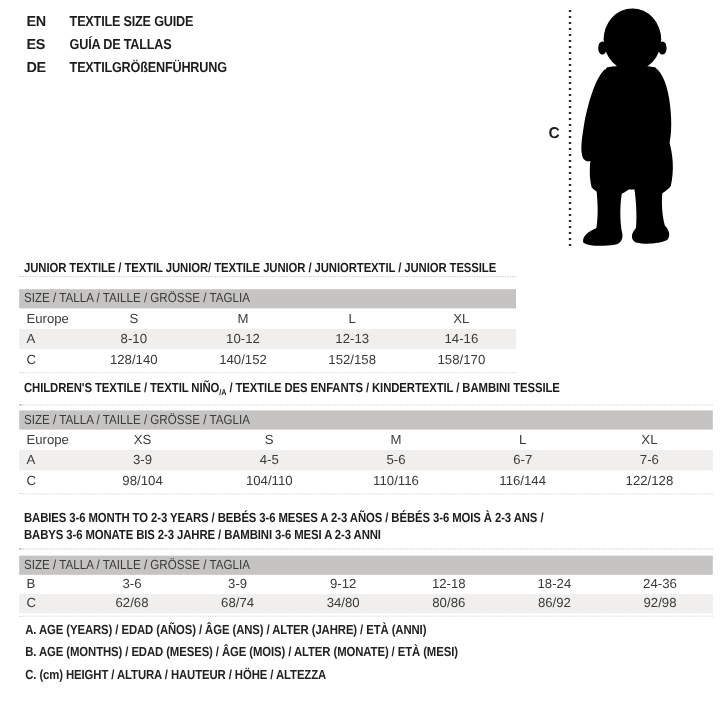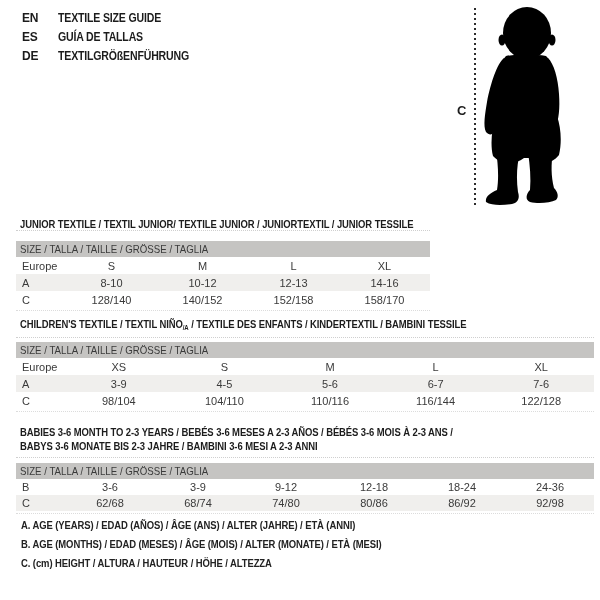--- a/index.html
+++ b/index.html
@@ -202,21 +202,21 @@
       <span class="tcell">3-9</span>
       <span class="tcell">9-12</span>
       <span class="tcell">12-18</span>
       <span class="tcell">18-24</span>
       <span class="tcell">24-36</span>
     </div>
     <div class="trow shaded">
       <span class="tlabel">C</span>
       <span class="tcell">62/68</span>
       <span class="tcell">68/74</span>
-      <span class="tcell">74/80</span>
+      <span class="tcell">34/80</span>
       <span class="tcell">80/86</span>
       <span class="tcell">86/92</span>
       <span class="tcell">92/98</span>
     </div>
     <div class="rule rule-bottom"></div>
   </section>
 
   <section class="legend">
     <div class="legend-line">A. AGE (YEARS) / EDAD (AÑOS) / ÂGE (ANS) / ALTER (JAHRE) / ETÀ (ANNI)</div>
     <div class="legend-line">B. AGE (MONTHS) / EDAD (MESES) / ÂGE (MOIS) / ALTER (MONATE) / ETÀ (MESI)</div>

